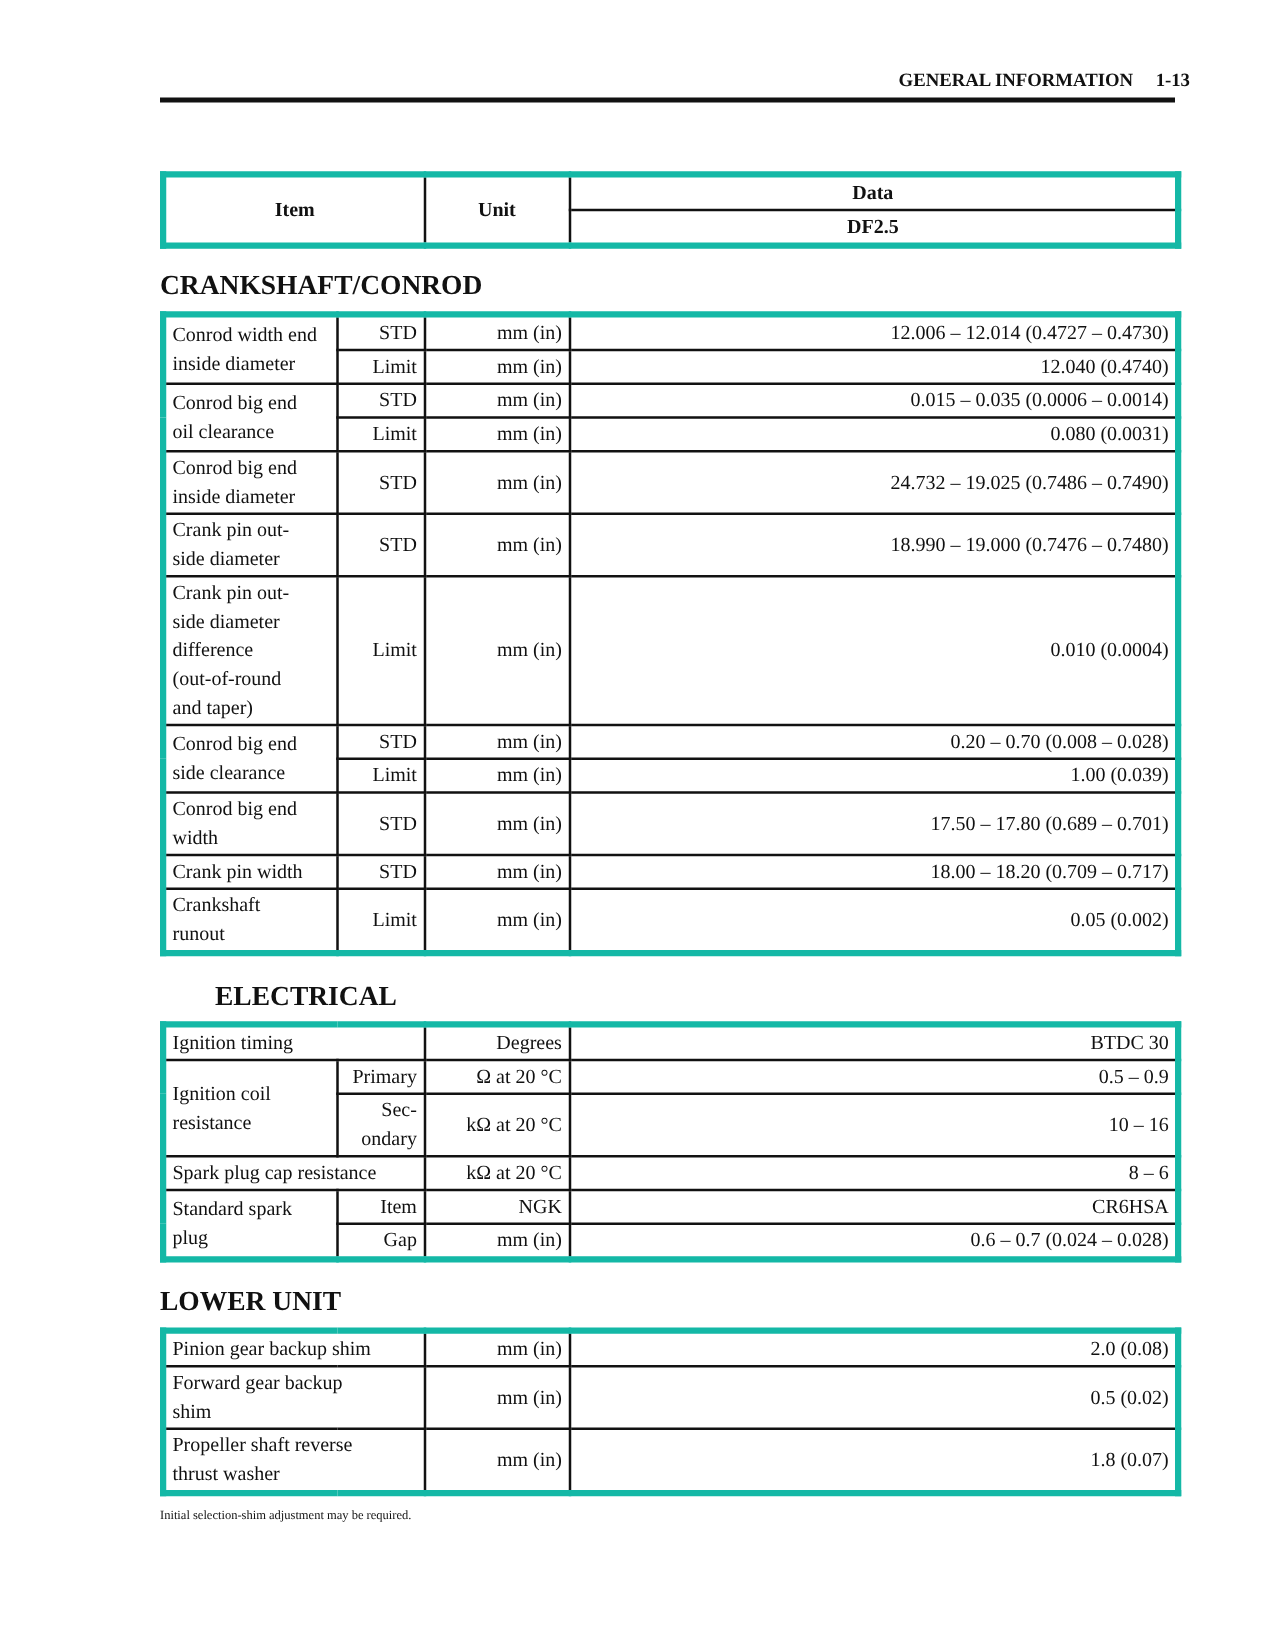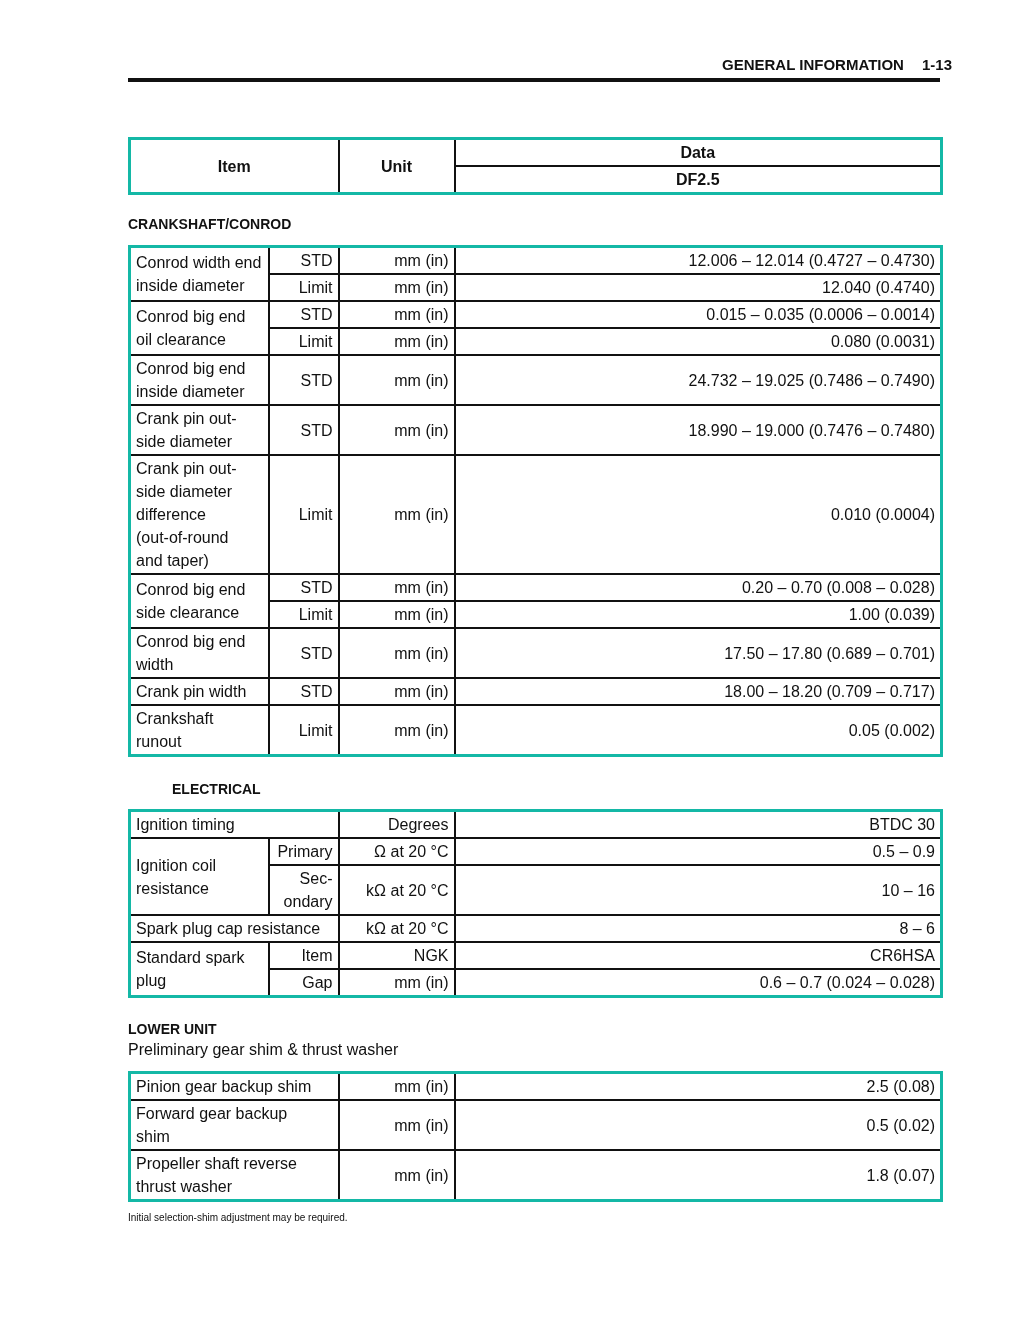--- a/index.html
+++ b/index.html
@@ -1,44 +1,44 @@
 <!DOCTYPE html>
 <html><head>
 <meta charset="utf-8">
 <style>
   html,body{margin:0;padding:0;background:#ffffff;}
   body{
     width:1024px;height:1317px;overflow:hidden;position:relative;
     font-family:"Liberation Sans","DejaVu Sans",sans-serif;
     color:#111;
   }
-  .content{margin-left:128px;width:824px;}
+  .content{margin-left:128px;width:824px;font-family:Liberation Serif, serif;}
   
   .page-header{
     margin-top:56px;display:flex;justify-content:flex-end;align-items:baseline;
     gap:18px;font-weight:bold;font-size:15px;line-height:18px;
   }
   .header-rule{margin-top:4px;height:4px;background:#111;width:812px;}
   
   table.spec{
     border-collapse:collapse;table-layout:fixed;width:812px;
-    border:3px solid #14b8a6;font-size:16px;
+    border:5px solid #14b8a6;font-size:16px;
   }
   table.spec td{
     border:2px solid #111;padding:1px 5px;vertical-align:middle;
     white-space:pre-line;line-height:23px;overflow:hidden;
   }
   td.c{text-align:right;padding:1px 2px;}
   td.item{text-align:left;}
   td.hd{text-align:center;font-weight:bold;}
   .spec-head{margin-top:55px;}
   .h24{height:24px;} .h25{height:25px;} .h47{height:47px;} .h48{height:48px;}
   .h115{height:115px;} .h46{height:46px;}
   
-  .section-title{font-size:14px;font-weight:bold;line-height:18px;margin:0;}
+  .section-title{font-size:22px;font-weight:bold;line-height:18px;margin:0;}
   .t-crank{margin-top:20px;}
   .t-elec{margin-top:23px;margin-left:44px;}
   .t-lower{margin-top:22px;}
   .subtitle{font-size:16px;line-height:18px;margin-top:3px;}
   .tbl-crank{margin-top:12px;}
   .tbl-elec{margin-top:11px;}
   .tbl-lower{margin-top:12px;}
   .footnote{font-size:10px;line-height:18px;margin-top:7px;}
 </style>
 </head>
@@ -205,34 +205,33 @@
     </tr>
     <tr class="h24">
       <td class="c">Gap</td>
       <td class="c">mm (in)</td>
       <td class="c">0.6 – 0.7 (0.024 – 0.028)</td>
     </tr>
   </tbody>
     </table>
 
   <h2 class="section-title t-lower">LOWER UNIT</h2>
-  <div class="subtitle">Preliminary gear shim &amp; thrust washer</div>
 
   <table class="spec tbl-lower">
     <colgroup>
         <col style="width:139px">
         <col style="width:70px">
         <col style="width:116px">
         <col style="width:487px">
       </colgroup>
     <tbody>
         <tr class="h24">
       <td class="item" colspan="2">Pinion gear backup shim</td>
       <td class="c">mm (in)</td>
-      <td class="c">2.5 (0.08)</td>
+      <td class="c">2.0 (0.08)</td>
     </tr>
     <tr class="h48">
       <td class="item" colspan="2">Forward gear backup
 shim</td>
       <td class="c">mm (in)</td>
       <td class="c">0.5 (0.02)</td>
     </tr>
     <tr class="h46">
       <td class="item" colspan="2">Propeller shaft reverse
 thrust washer</td>

